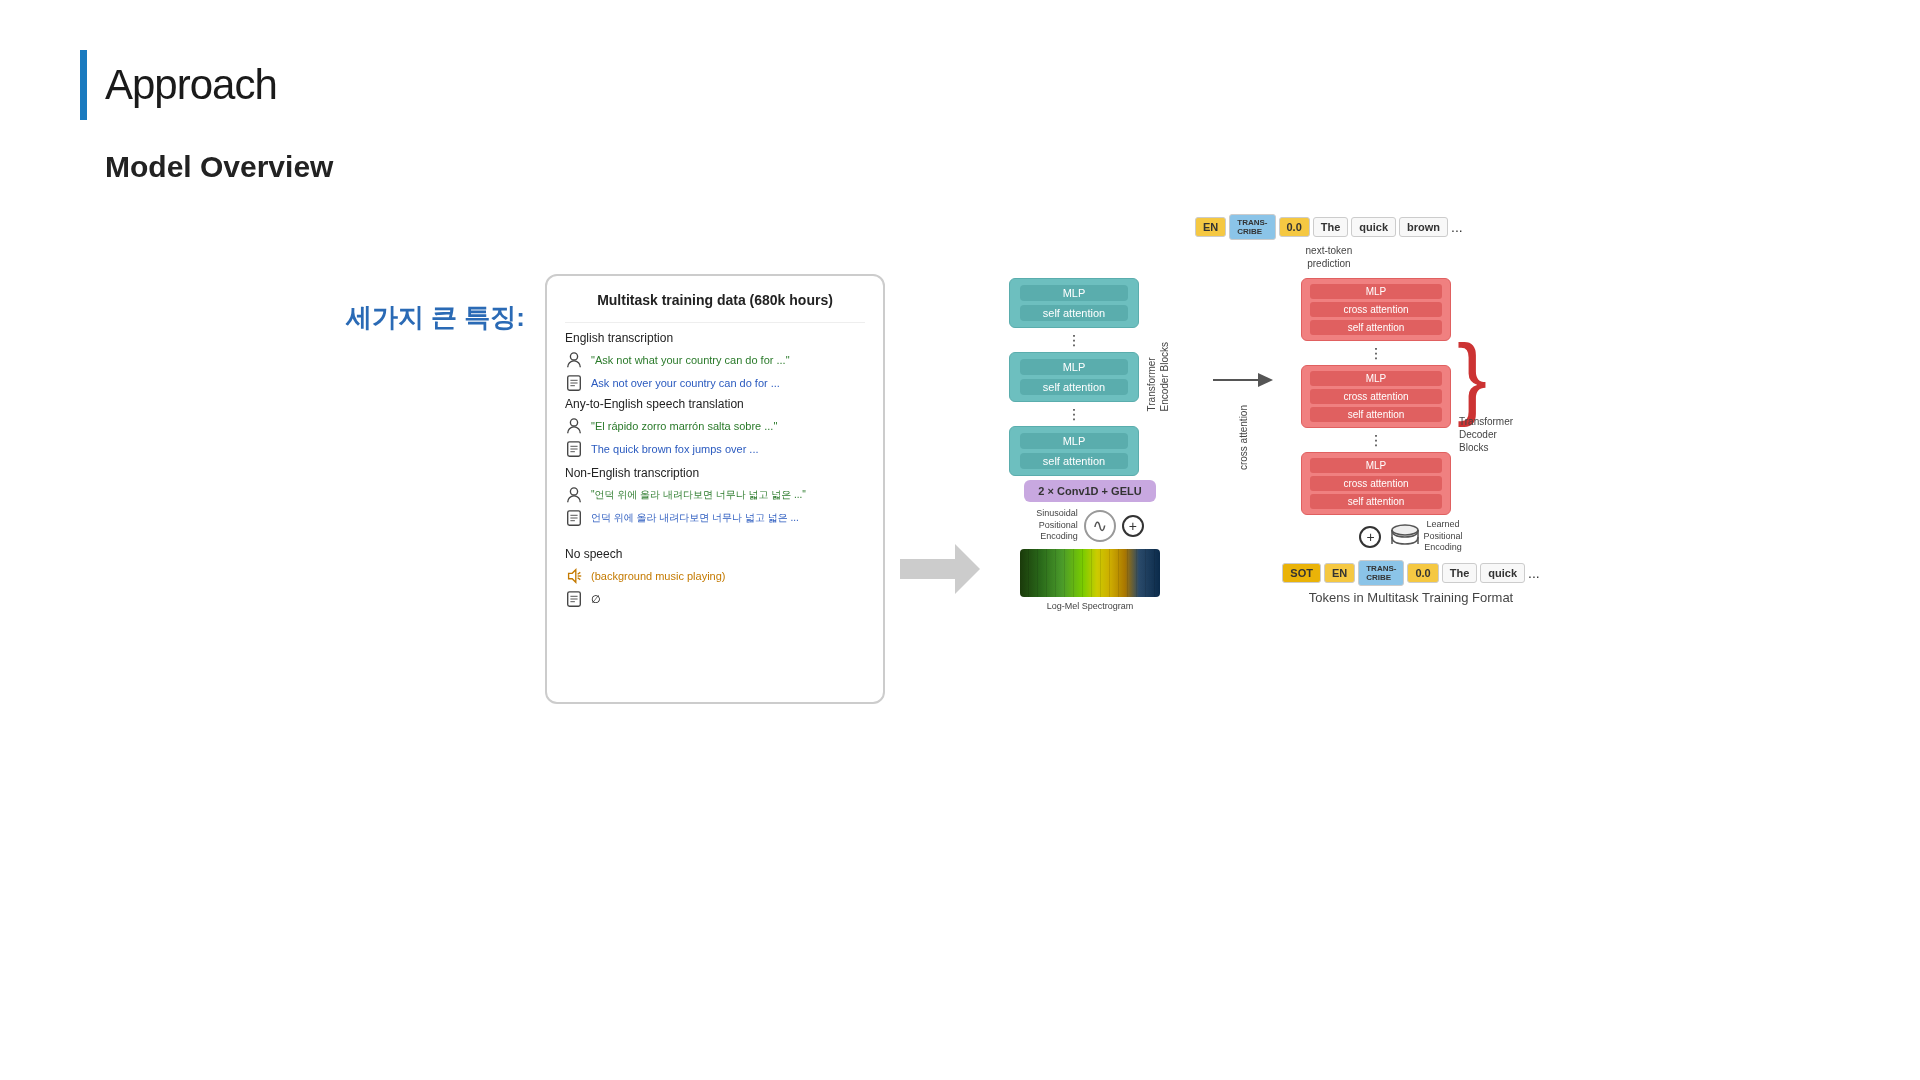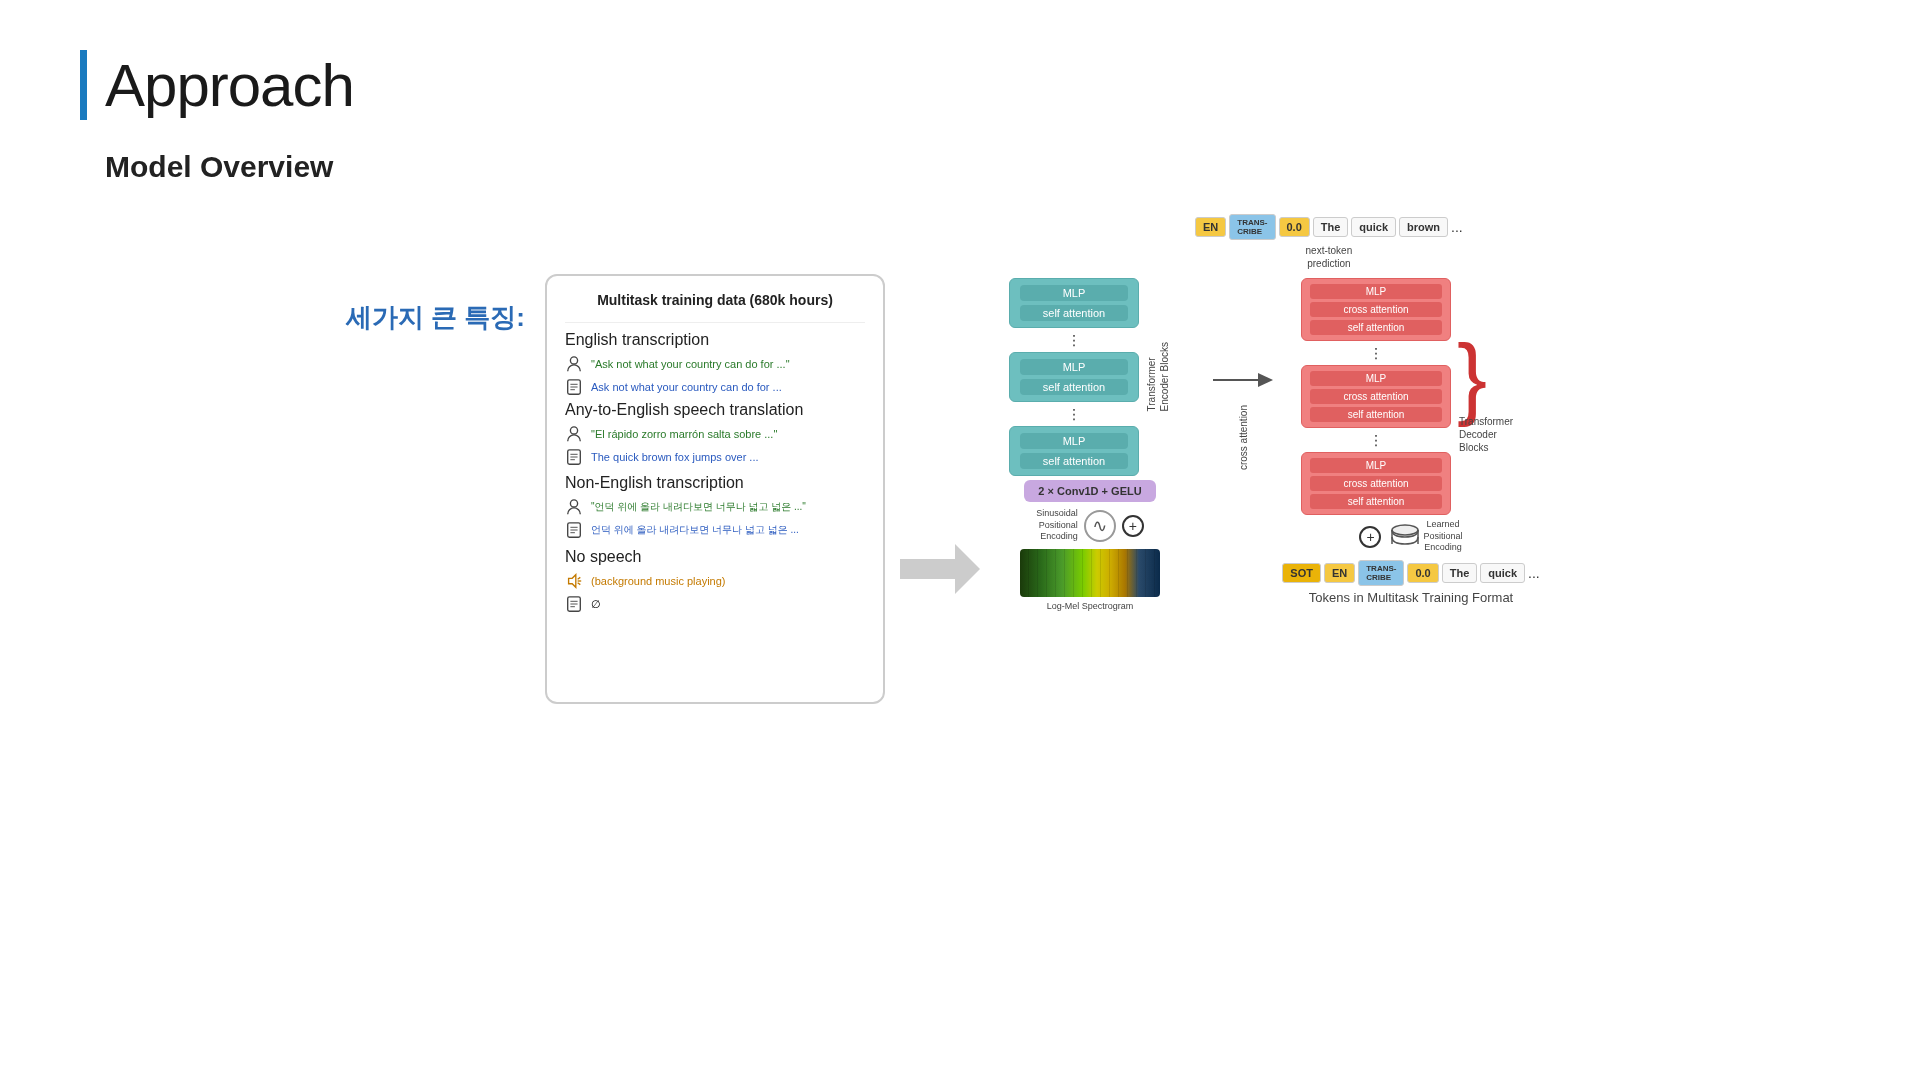--- a/index.html
+++ b/index.html
@@ -26,21 +26,21 @@
       margin-bottom: 30px;
     }
     .title-accent {
       width: 7px;
       height: 70px;
       background: #1a7abf;
       margin-right: 18px;
       flex-shrink: 0;
     }
     .title-text {
-      font-size: 60px;
+      font-size: 42px;
       font-weight: 400;
       color: #1a1a1a;
       letter-spacing: -1px;
     }
 
     
     .subtitle {
       font-size: 30px;
       font-weight: 600;
       color: #222;
@@ -114,21 +114,21 @@
       flex-shrink: 0;
     }
     .training-box-title {
       font-size: 14px;
       font-weight: 700;
       color: #222;
       margin-bottom: 14px;
       text-align: center;
     }
     .training-section-title {
-      font-size: 16px;
+      font-size: 12px;
       color: #222;
       margin-bottom: 6px;
       margin-top: 8px;
     }
     .training-item {
       display: flex;
       align-items: center;
       gap: 8px;
       margin-bottom: 5px;
       font-size: 11px;
@@ -237,21 +237,21 @@
             </svg>
             <span class="text-green">"Ask not what your country can do for ..."</span>
           </div>
           <div class="training-item">
             <svg class="note-icon" viewBox="0 0 20 20" fill="none">
               <rect x="3" y="2" width="14" height="16" rx="2" stroke="#444" stroke-width="1.5"></rect>
               <line x1="6" y1="7" x2="14" y2="7" stroke="#444" stroke-width="1"></line>
               <line x1="6" y1="10" x2="14" y2="10" stroke="#444" stroke-width="1"></line>
               <line x1="6" y1="13" x2="11" y2="13" stroke="#444" stroke-width="1"></line>
             </svg>
-            <span class="text-blue">Ask not what your country can do for ...</span>
+            <span class="text-blue">Ask not over your country can do for ...</span>
           </div>
 
           <div class="training-section-title" style="margin-top:0;">Any-to-English speech translation</div>
           <div class="training-item">
             <svg class="person-icon" viewBox="0 0 20 20" fill="none">
               <circle cx="10" cy="6" r="4" stroke="#444" stroke-width="1.5"></circle>
               <path d="M3 18c0-4 3-7 7-7s7 3 7 7" stroke="#444" stroke-width="1.5"></path>
             </svg>
             <span class="text-green">"El rápido zorro marrón salta sobre ..."</span>
           </div>
@@ -276,21 +276,21 @@
           <div class="training-item">
             <svg class="note-icon" viewBox="0 0 20 20" fill="none">
               <rect x="3" y="2" width="14" height="16" rx="2" stroke="#444" stroke-width="1.5"></rect>
               <line x1="6" y1="7" x2="14" y2="7" stroke="#444" stroke-width="1"></line>
               <line x1="6" y1="10" x2="14" y2="10" stroke="#444" stroke-width="1"></line>
               <line x1="6" y1="13" x2="11" y2="13" stroke="#444" stroke-width="1"></line>
             </svg>
             <span class="text-blue" style="font-size:10px;">언덕 위에 올라 내려다보면 너무나 넓고 넓은 ...</span>
           </div>
 
-          <div class="training-section-title" style="margin-top:9px;">No speech</div>
+          <div class="training-section-title" style="margin-top:20px;">No speech</div>
           <div class="training-item">
             <svg class="speaker-icon" viewBox="0 0 20 20" fill="none">
               <polygon points="4,7 8,7 12,3 12,17 8,13 4,13" stroke="#c47a00" stroke-width="1.5" fill="none"></polygon>
               <line x1="14" y1="8" x2="17" y2="6" stroke="#c47a00" stroke-width="1.5"></line>
               <line x1="14" y1="10" x2="18" y2="10" stroke="#c47a00" stroke-width="1.5"></line>
               <line x1="14" y1="12" x2="17" y2="14" stroke="#c47a00" stroke-width="1.5"></line>
             </svg>
             <span class="text-orange">(background music playing)</span>
           </div>
           <div class="training-item">

